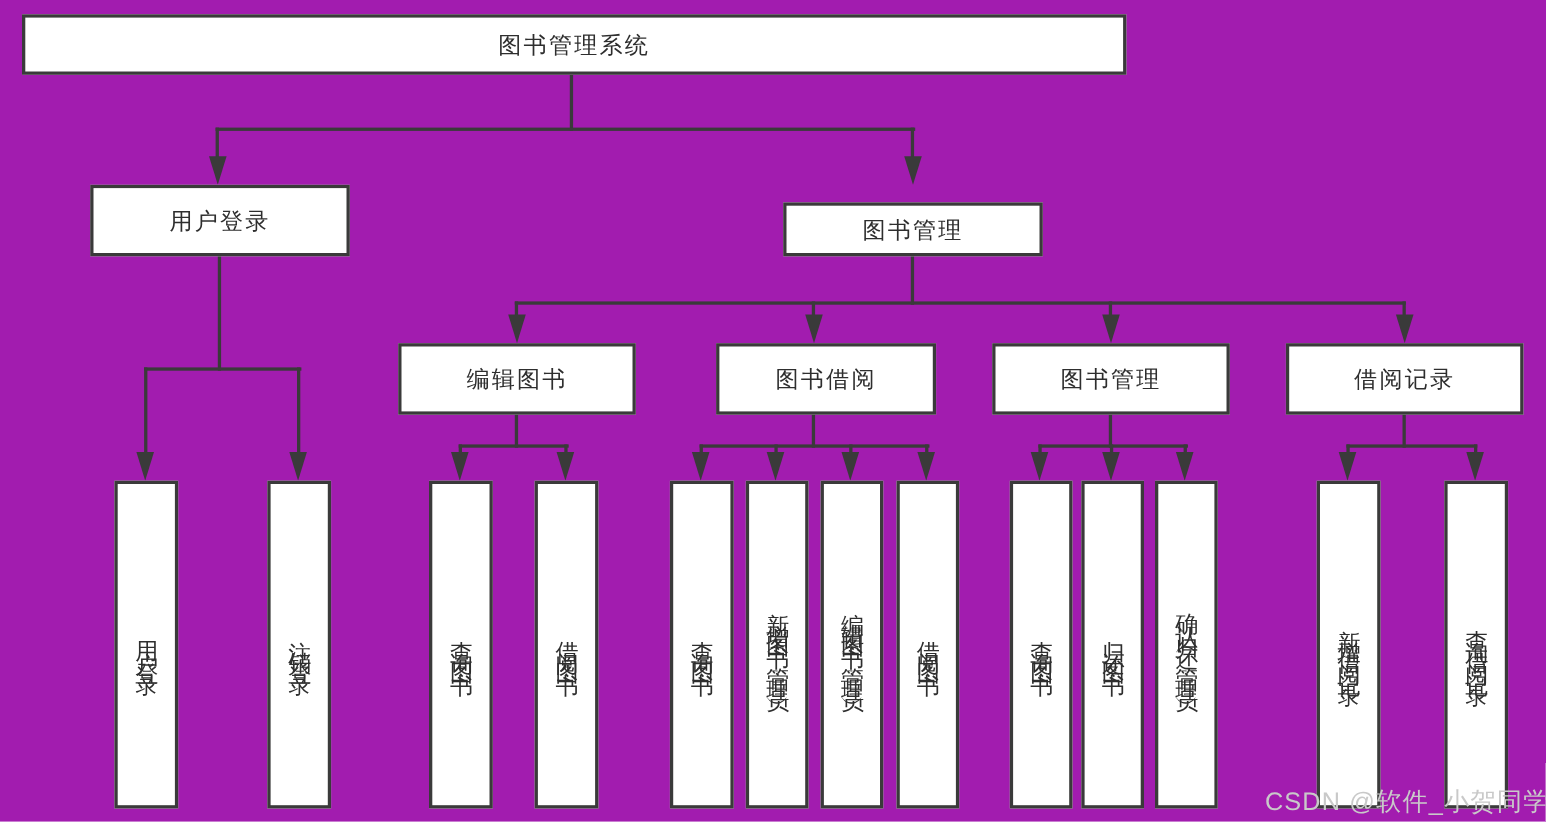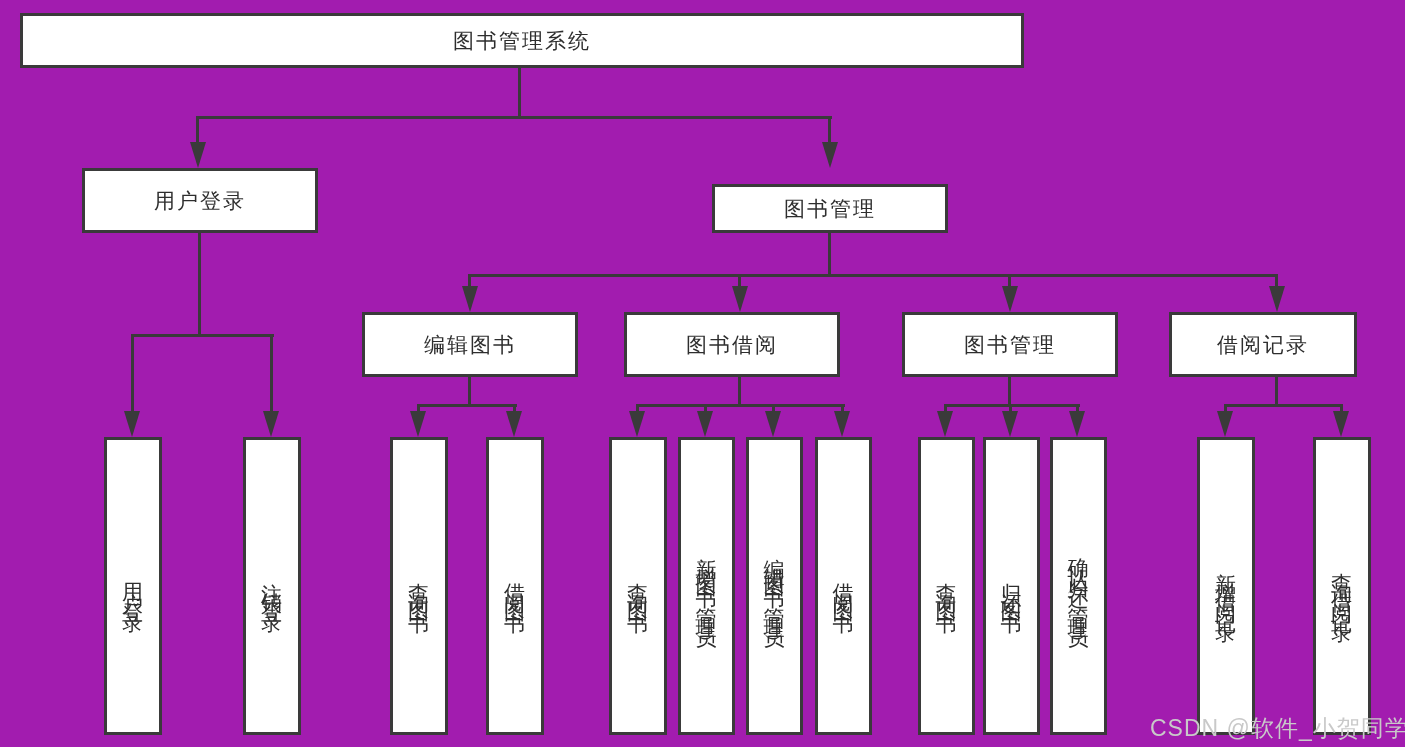--- a/index.html
+++ b/index.html
@@ -118,23 +118,23 @@
   <div class="arr" style="left:1217px;top:411px"></div>
   <div class="v" style="left:1340px;top:404px;height:12px"></div>
   <div class="arr" style="left:1333px;top:411px"></div>
 
   <div class="node" style="left:20px;top:13px;width:1004px;height:55px">图书管理系统</div>
 
   <div class="node" style="left:82px;top:168px;width:236px;height:65px">用户登录</div>
   <div class="node" style="left:712px;top:184px;width:236px;height:49px">图书管理</div>
 
   <div class="node" style="left:362px;top:312px;width:216px;height:65px">编辑图书</div>
-  <div class="node" style="left:624px;top:312px;width:216px;height:65px">图书借阅</div>
+  <div class="node" style="left:651px;top:312px;width:200px;height:65px">图书借阅</div>
   <div class="node" style="left:902px;top:312px;width:216px;height:65px">图书管理</div>
-  <div class="node" style="left:1169px;top:312px;width:188px;height:65px">借阅记录</div>
+  <div class="node" style="left:1169px;top:312px;width:216px;height:65px">借阅记录</div>
 
   <div class="node leaf" style="left:104px;width:58px">用户登录</div>
   <div class="node leaf" style="left:243px;width:58px">注销登录</div>
 
   <div class="node leaf" style="left:390px;width:58px">查询图书</div>
   <div class="node leaf" style="left:486px;width:58px">借阅图书</div>
 
   <div class="node leaf" style="left:609px;width:58px">查询图书</div>
   <div class="node leaf" style="left:678px;width:57px">新增图书（管理员）</div>
   <div class="node leaf" style="left:746px;width:57px">编辑图书（管理员）</div>

